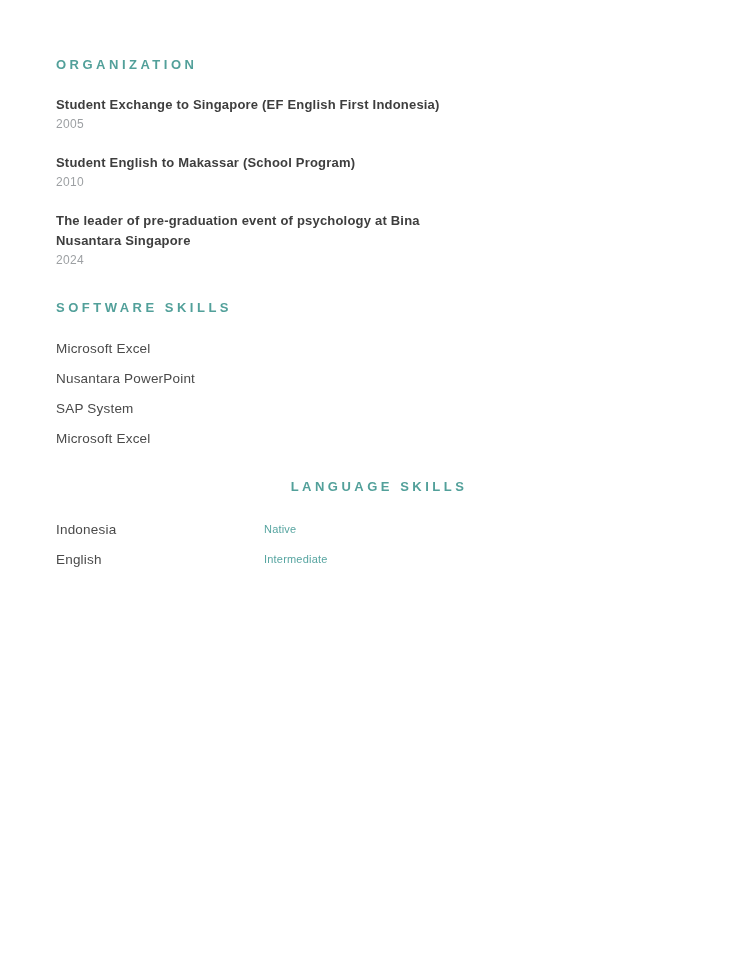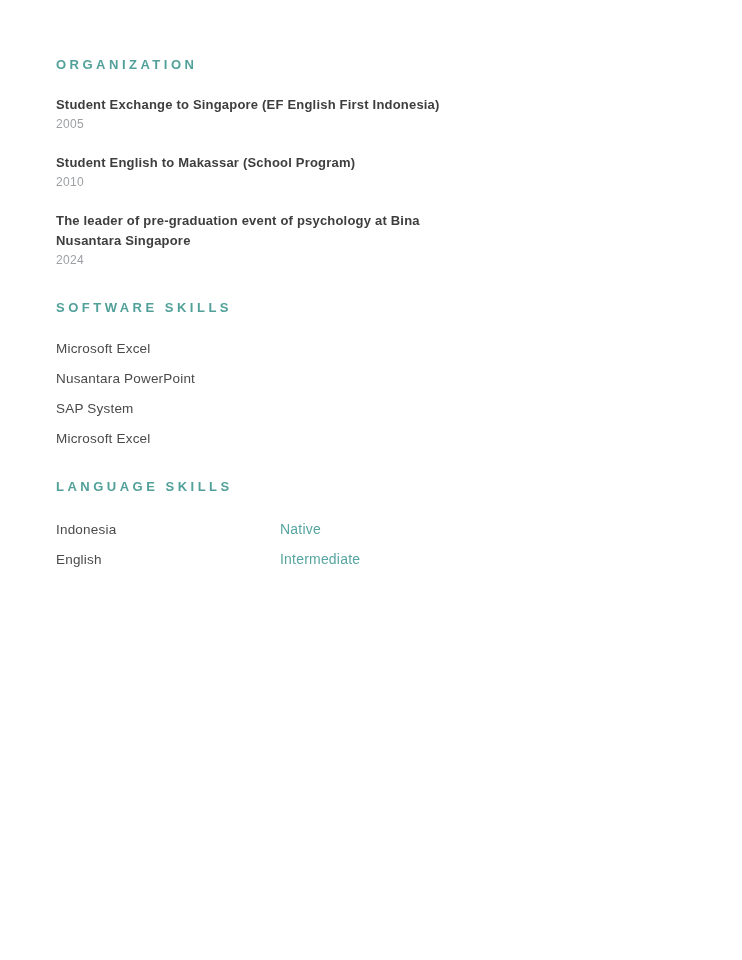--- a/index.html
+++ b/index.html
@@ -61,36 +61,36 @@
     line-height: 17px;
     margin-bottom: 13px;
     color: #4a4a4a;
     letter-spacing: 0.2px;
   }
   .section-language {
     margin-top: 33px;
   }
   .section-language .section-heading {
     margin-bottom: 27px;
+    text-align: center;
   }
   .lang-row {
     display: flex;
     align-items: flex-end;
     margin-bottom: 13px;
-    gap: 16px;
   }
   .lang-name {
     width: 208px;
     font-size: 13.5px;
     line-height: 17px;
     color: #4a4a4a;
     letter-spacing: 0.2px;
   }
   .lang-level {
-    font-size: 14px;
+    font-size: 11px;
     line-height: 17px;
     color: #57a5a1;
     letter-spacing: 0.2px;
   }
 </style>
 </head>
 <body>
 
 <div class="page">
 

